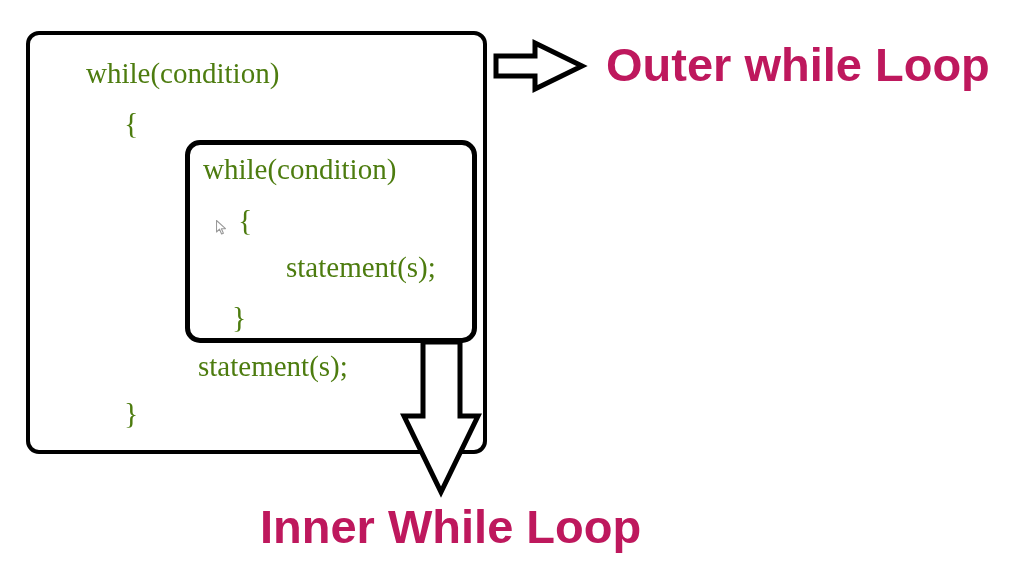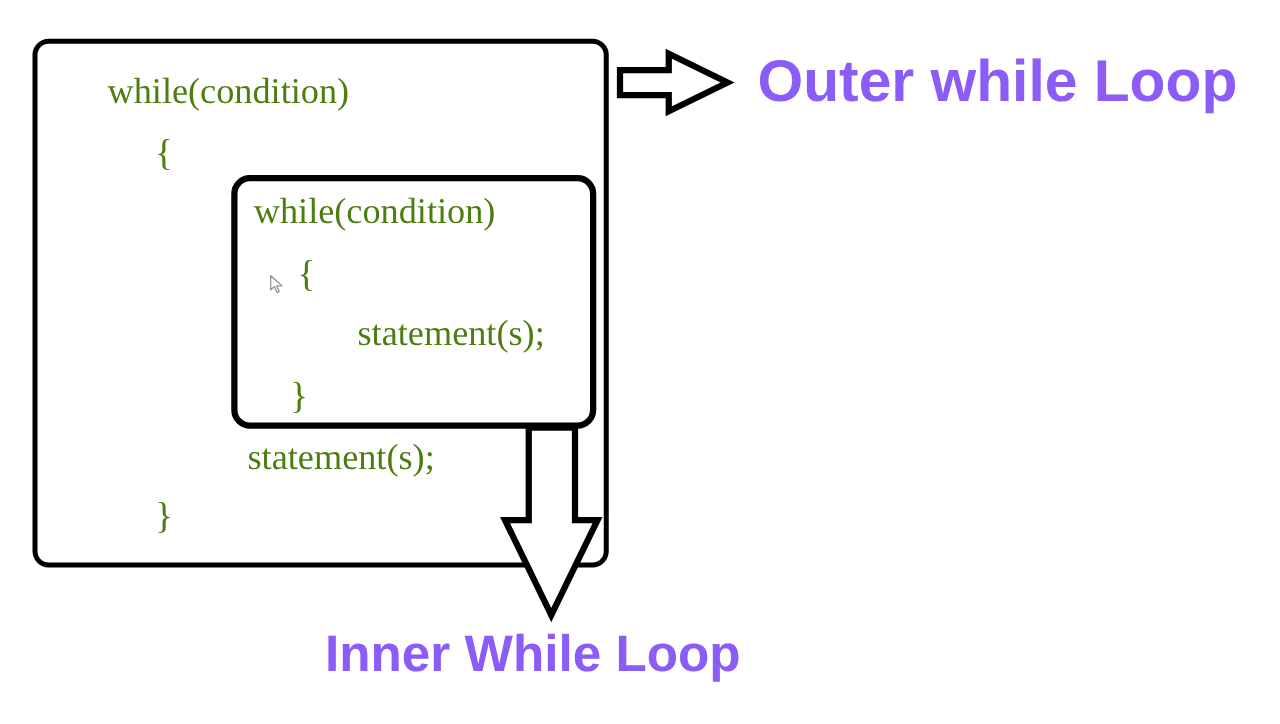--- a/index.html
+++ b/index.html
@@ -57,26 +57,26 @@
   #inner-statement { left: 286px; top: 253px; font-size: 29px; }
   #inner-close     { left: 232px; top: 302px; font-size: 30px; }
   #outer-statement { left: 198px; top: 352px; font-size: 29px; }
   #outer-close     { left: 124px; top: 398px; font-size: 30px; }
 
   
   .annotation {
     position: absolute;
     font-family: "Liberation Sans", sans-serif;
     font-weight: bold;
-    color: #8b5cf6;
+    color: #be185d;
     white-space: pre;
     line-height: 1;
   }
   #label-outer { left: 606px; top: 41px;  font-size: 47px; }
-  #label-inner { left: 260px; top: 503px; font-size: 41px; }
+  #label-inner { left: 260px; top: 503px; font-size: 47px; }
 
   
   .arrow-svg { position: absolute; overflow: visible; }
   #arrow-right-wrap { left: 492px; top: 38px;  width: 95px;  height: 56px; }
   #arrow-down-wrap  { left: 396px; top: 336px; width: 92px;  height: 165px; }
   .arrow-shape {
     fill: #ffffff;
     stroke: #000000;
     stroke-width: 5;
     stroke-linejoin: miter;

